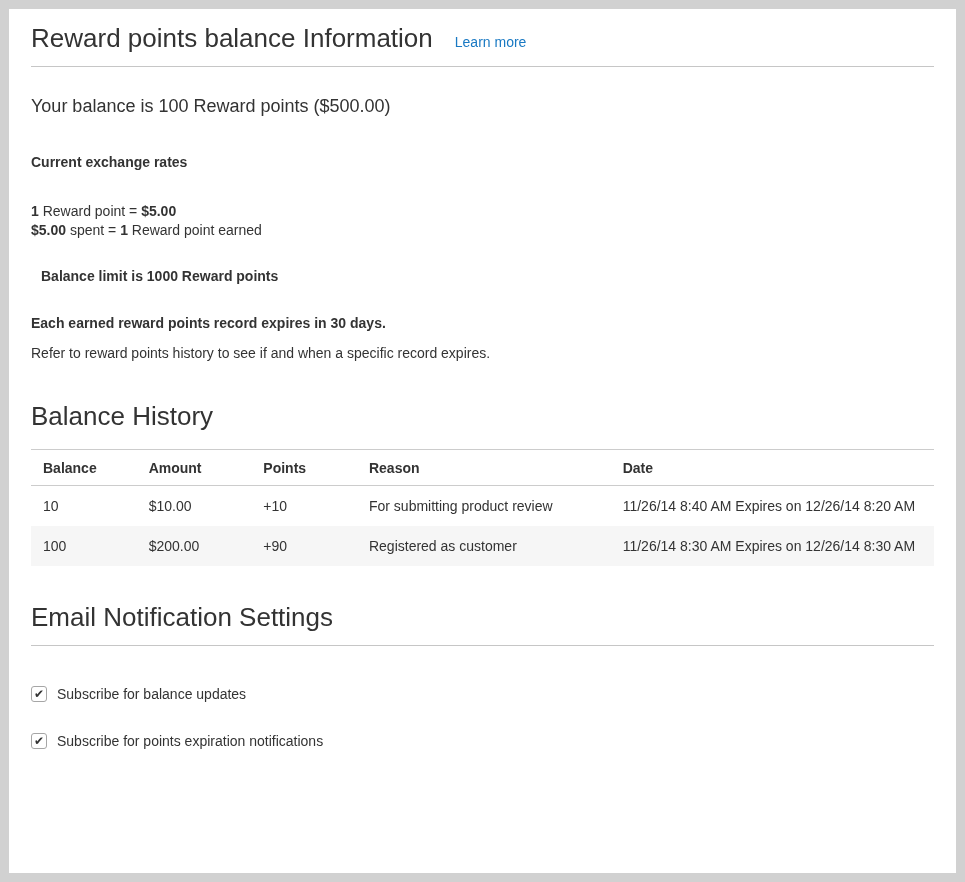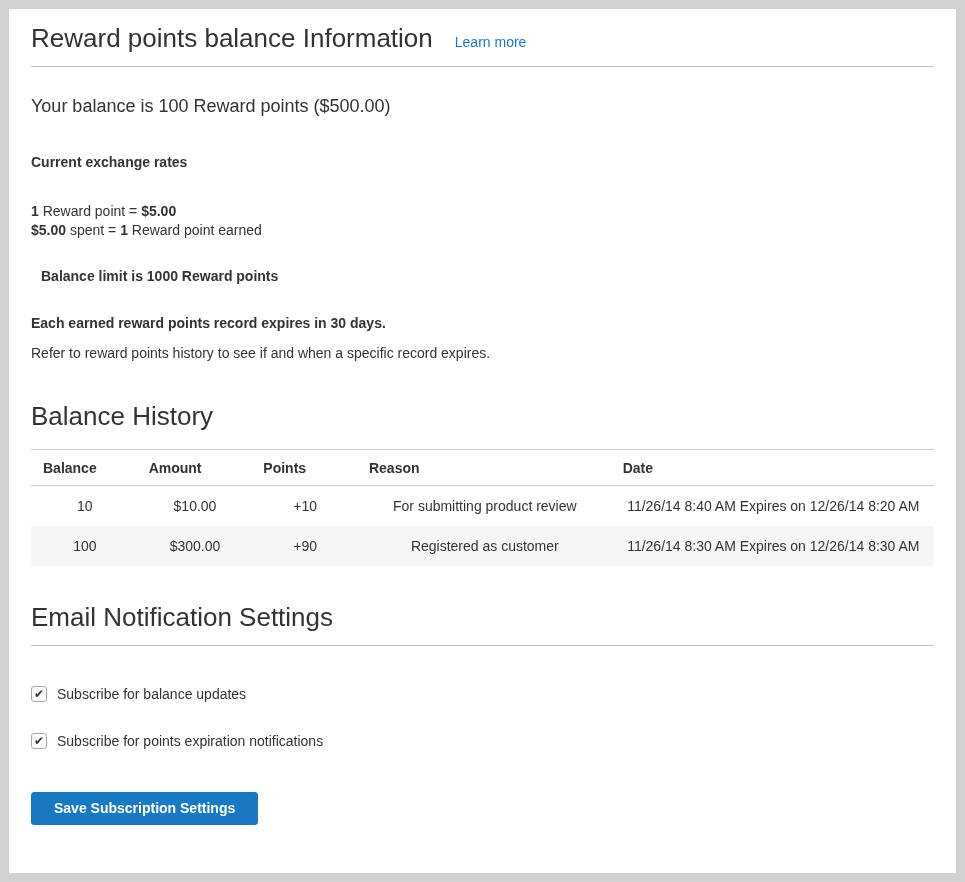--- a/index.html
+++ b/index.html
@@ -91,21 +91,21 @@
     font-size: 14px;
   }
   table.history th {
     text-align: left;
     font-weight: bold;
     padding: 10px 10px 9px 12px;
     border-bottom: 1px solid #cccccc;
     color: #333333;
   }
   table.history td {
-    text-align: center;
+    text-align: left;
     padding: 12px 10px 12px 12px;
     color: #333333;
   }
   table.history tbody tr:nth-child(even) { background: #f6f6f6; }
 
   
   .email-head { margin-top: 36px; }
   .checkbox-row {
     display: flex;
     align-items: center;
@@ -192,21 +192,21 @@
     <tbody>
       <tr>
         <td>10</td>
         <td>$10.00</td>
         <td>+10</td>
         <td>For submitting product review</td>
         <td>11/26/14 8:40 AM Expires on 12/26/14 8:20 AM</td>
       </tr>
       <tr>
         <td>100</td>
-        <td>$300.00</td>
+        <td>$200.00</td>
         <td>+90</td>
         <td>Registered as customer</td>
         <td>11/26/14 8:30 AM Expires on 12/26/14 8:30 AM</td>
       </tr>
     </tbody>
   </table>
 
   <div class="section-head email-head">
     <h2>Email Notification Settings</h2>
   </div>
@@ -218,17 +218,14 @@
     <span class="checkbox-label">Subscribe for balance updates</span>
   </label>
 
   <label class="checkbox-row second">
     <span class="checkbox">
         <span>✔</span>
       </span>
     <span class="checkbox-label">Subscribe for points expiration notifications</span>
   </label>
 
-  <div>
-    <button class="save-btn">Save Subscription Settings</button>
-  </div>
 
 </div>
 
 </body></html>

